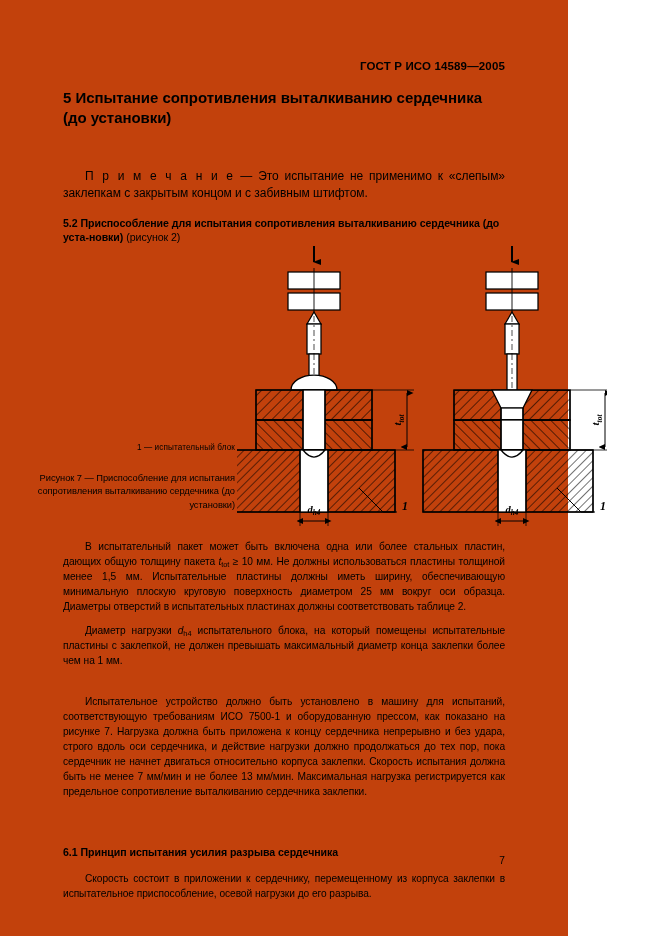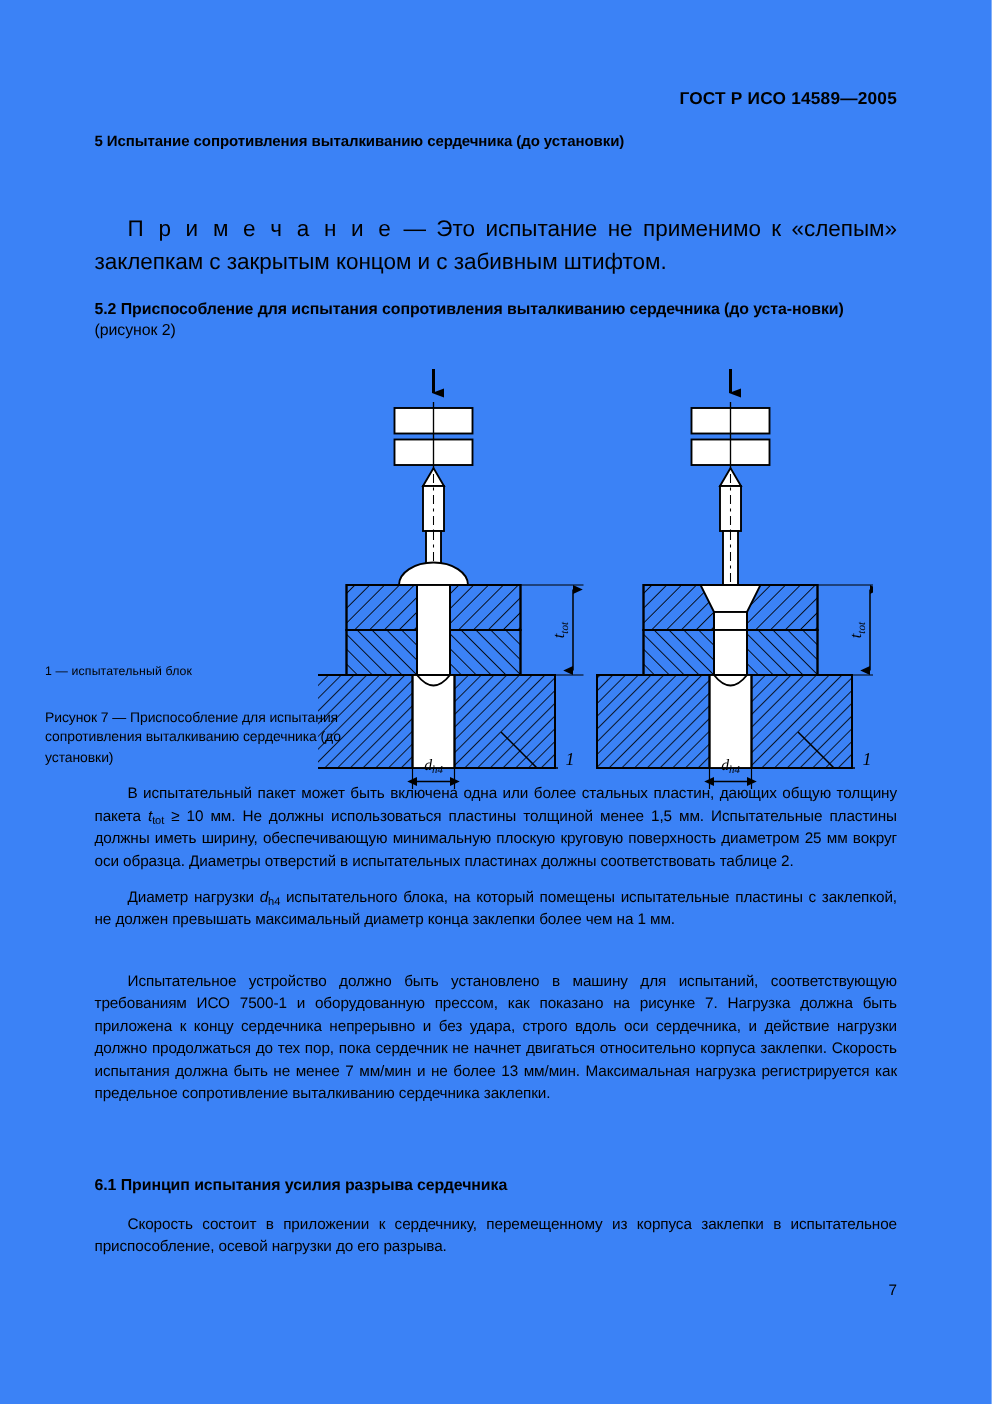--- a/index.html
+++ b/index.html
@@ -12,23 +12,23 @@
     height: 936px;
     position: relative;
     font-family: "Liberation Sans", sans-serif;
     color: #000000;
     overflow: hidden;
   }
 
   .page {
     position: absolute;
     inset: 0;
-    width: 661px;
+    width: 568px;
     height: 936px;
-    background: #3b82f6;
+    background: #c2410c;
   }
 
   
   .header {
     position: absolute;
     top: 60px;
     right: 63px;
     font-size: 11.5px;
     font-weight: bold;
     letter-spacing: 0.15px;
@@ -37,21 +37,21 @@
 
   
   .col {
     position: absolute;
     left: 63px;
     right: 63px;
     top: 88px;
   }
 
   h1.clause {
-    font-size: 10px;
+    font-size: 15px;
     font-weight: bold;
     margin: 0 0 0 0;
     padding: 0;
     line-height: 1.3;
     letter-spacing: -0.05px;
   }
   h2.subclause {
     font-size: 10.6px;
     font-weight: bold;
     margin: 0;
@@ -63,21 +63,21 @@
     font-size: 10.2px;
     margin: 0;
     padding: 0;
     line-height: 1.47;
     text-align: justify;
     text-indent: 22px;
     letter-spacing: -0.06px;
     hyphens: manual;
   }
   p.note {
-    font-size: 15px;
+    font-size: 12px;
     margin: 0;
     padding: 0;
     line-height: 1.45;
     text-align: justify;
     text-indent: 22px;
     letter-spacing: -0.03px;
   }
   .spaced {
     letter-spacing: 1.4px;
   }
@@ -101,41 +101,42 @@
     left: 0;
     top: 236px;
     width: 661px;
     height: 290px;
   }
   .fig-caption-wrap {
     position: absolute;
     left: 30px;
     top: 207px;
     width: 205px;
-    text-align: left;
+    text-align: right;
   }
   .fig-key {
     font-size: 8.2px;
     letter-spacing: 0.1px;
     margin: 0 0 20px 0;
     white-space: nowrap;
   }
   .fig-caption {
     font-size: 9.3px;
     line-height: 1.45;
     margin: 0;
     letter-spacing: -0.05px;
   }
 
   .drawing {
     position: absolute;
-    left: 212px;
+    left: 237px;
     top: 0;
     width: 370px;
     height: 290px;
+    font-weight: bold;
   }
 
   
   .page-number {
     position: absolute;
     right: 63px;
     top: 855px;
     font-size: 10.2px;
     font-weight: normal;
   }

